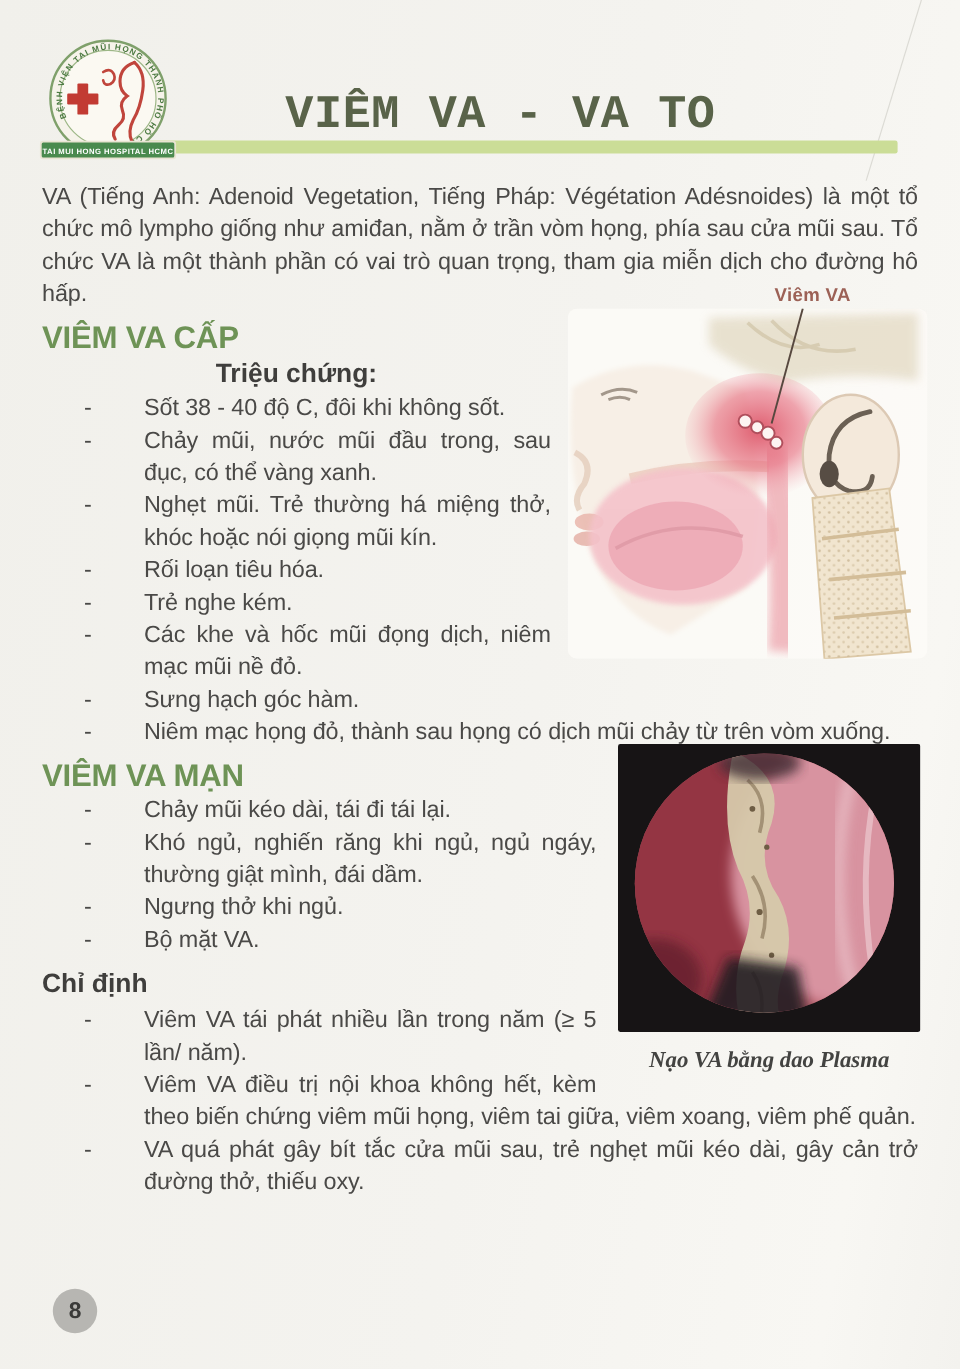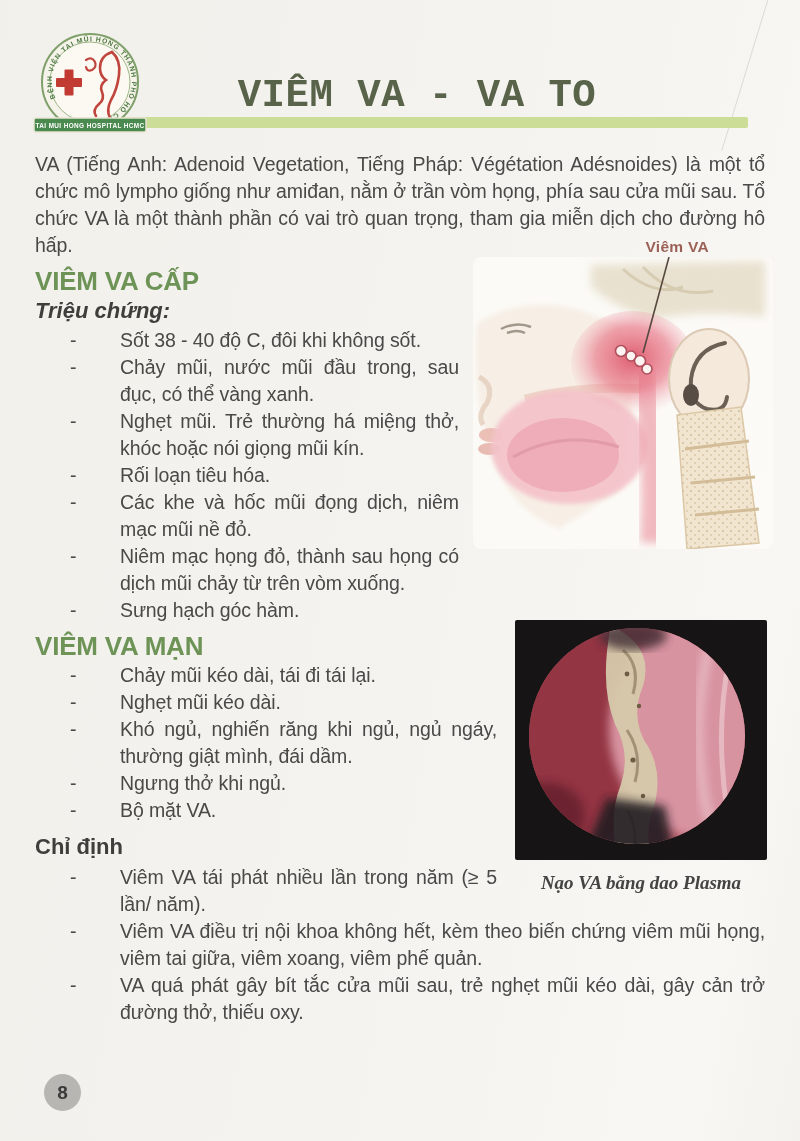--- a/index.html
+++ b/index.html
@@ -31,21 +31,21 @@
     font-stretch:condensed;
   }
   .logo{position:absolute;left:26px;top:30px;width:128px;height:106px;z-index:3;}
   
   .content{position:absolute;left:35px;right:35px;top:151px;font-size:19.5px;line-height:27px;}
   .para{text-align:justify;margin:0 0 8px 0;letter-spacing:-0.1px;}
   .sec-h{
     font-size:26px;font-weight:bold;line-height:26px;
     margin:9px 0 3px 0;letter-spacing:-0.2px;
   }
-  .sub-h{font-size:22px;font-weight:bold;font-style:italic;color:#3f3e3c;line-height:28px;margin:0 0 2px 0;}
+  .sub-h{font-size:22px;font-weight:bold;color:#3f3e3c;line-height:28px;margin:0 0 2px 0;text-align:center;}
   .plain-h{font-size:22px;font-weight:bold;color:#3f3e3c;line-height:28px;margin:9px 0 3px 0;}
   .li{
     padding-left:85px;text-indent:-50px;text-align:justify;
     letter-spacing:-0.1px;
   }
   .dash{display:inline-block;width:50px;text-indent:0;}
   
   .fig-anatomy{
     float:right;width:300px;height:318px;margin:-30px -8px 6px 14px;
     position:relative;
@@ -182,23 +182,24 @@
     </div>
 
     <div class="sec-h" style="color:#6e9356;">VIÊM VA CẤP</div>
     <div class="sub-h">Triệu chứng:</div>
 
     <div>
       <div class="li"><span class="dash">-</span><span>Sốt 38 - 40 độ C, đôi khi không sốt.</span></div>
       <div class="li"><span class="dash">-</span><span>Chảy mũi, nước mũi đầu trong, sau đục, có thể vàng xanh.</span></div>
       <div class="li"><span class="dash">-</span><span>Nghẹt mũi. Trẻ thường há miệng thở, khóc hoặc nói giọng mũi kín.</span></div>
       <div class="li"><span class="dash">-</span><span>Rối loạn tiêu hóa.</span></div>
+      <div class="li"><span class="dash">-</span><span>Trẻ nghe kém.</span></div>
       <div class="li"><span class="dash">-</span><span>Các khe và hốc mũi đọng dịch, niêm mạc mũi nề đỏ.</span></div>
+      <div class="li"><span class="dash">-</span><span>Sưng hạch góc hàm.</span></div>
       <div class="li"><span class="dash">-</span><span>Niêm mạc họng đỏ, thành sau họng có dịch mũi chảy từ trên vòm xuống.</span></div>
-      <div class="li"><span class="dash">-</span><span>Sưng hạch góc hàm.</span></div>
     </div>
 
     <div class="fig-endo">
       <svg width="252" height="240" viewBox="0 0 252 240">
         <defs>
           <clipPath id="scopeClip">
               <circle cx="122" cy="116" r="108"></circle>
             </clipPath>
           <filter id="eb">
               <feGaussianBlur stdDeviation="5"></feGaussianBlur>
@@ -224,21 +225,20 @@
           <ellipse cx="30" cy="196" rx="40" ry="34" fill="#5d1f2c" opacity=".7" filter="url(#eb)"></ellipse>
         </g>
       </svg>
       <div class="caption">Nạo VA bằng dao Plasma</div>
     </div>
 
     <div class="sec-h" style="color:#6e9356;">VIÊM VA MẠN</div>
 
     <div>
       <div class="li"><span class="dash">-</span><span>Chảy mũi kéo dài, tái đi tái lại.</span></div>
-      <div class="li"><span class="dash">-</span><span>Nghẹt mũi kéo dài.</span></div>
       <div class="li"><span class="dash">-</span><span>Khó ngủ, nghiến răng khi ngủ, ngủ ngáy, thường giật mình, đái dầm.</span></div>
       <div class="li"><span class="dash">-</span><span>Ngưng thở khi ngủ.</span></div>
       <div class="li"><span class="dash">-</span><span>Bộ mặt VA.</span></div>
     </div>
 
     <div class="plain-h">Chỉ định</div>
 
     <div>
       <div class="li"><span class="dash">-</span><span>Viêm VA tái phát nhiều lần trong năm (≥ 5 lần/ năm).</span></div>
       <div class="li"><span class="dash">-</span><span>Viêm VA điều trị nội khoa không hết, kèm theo biến chứng viêm mũi họng, viêm tai giữa, viêm xoang, viêm phế quản.</span></div>

